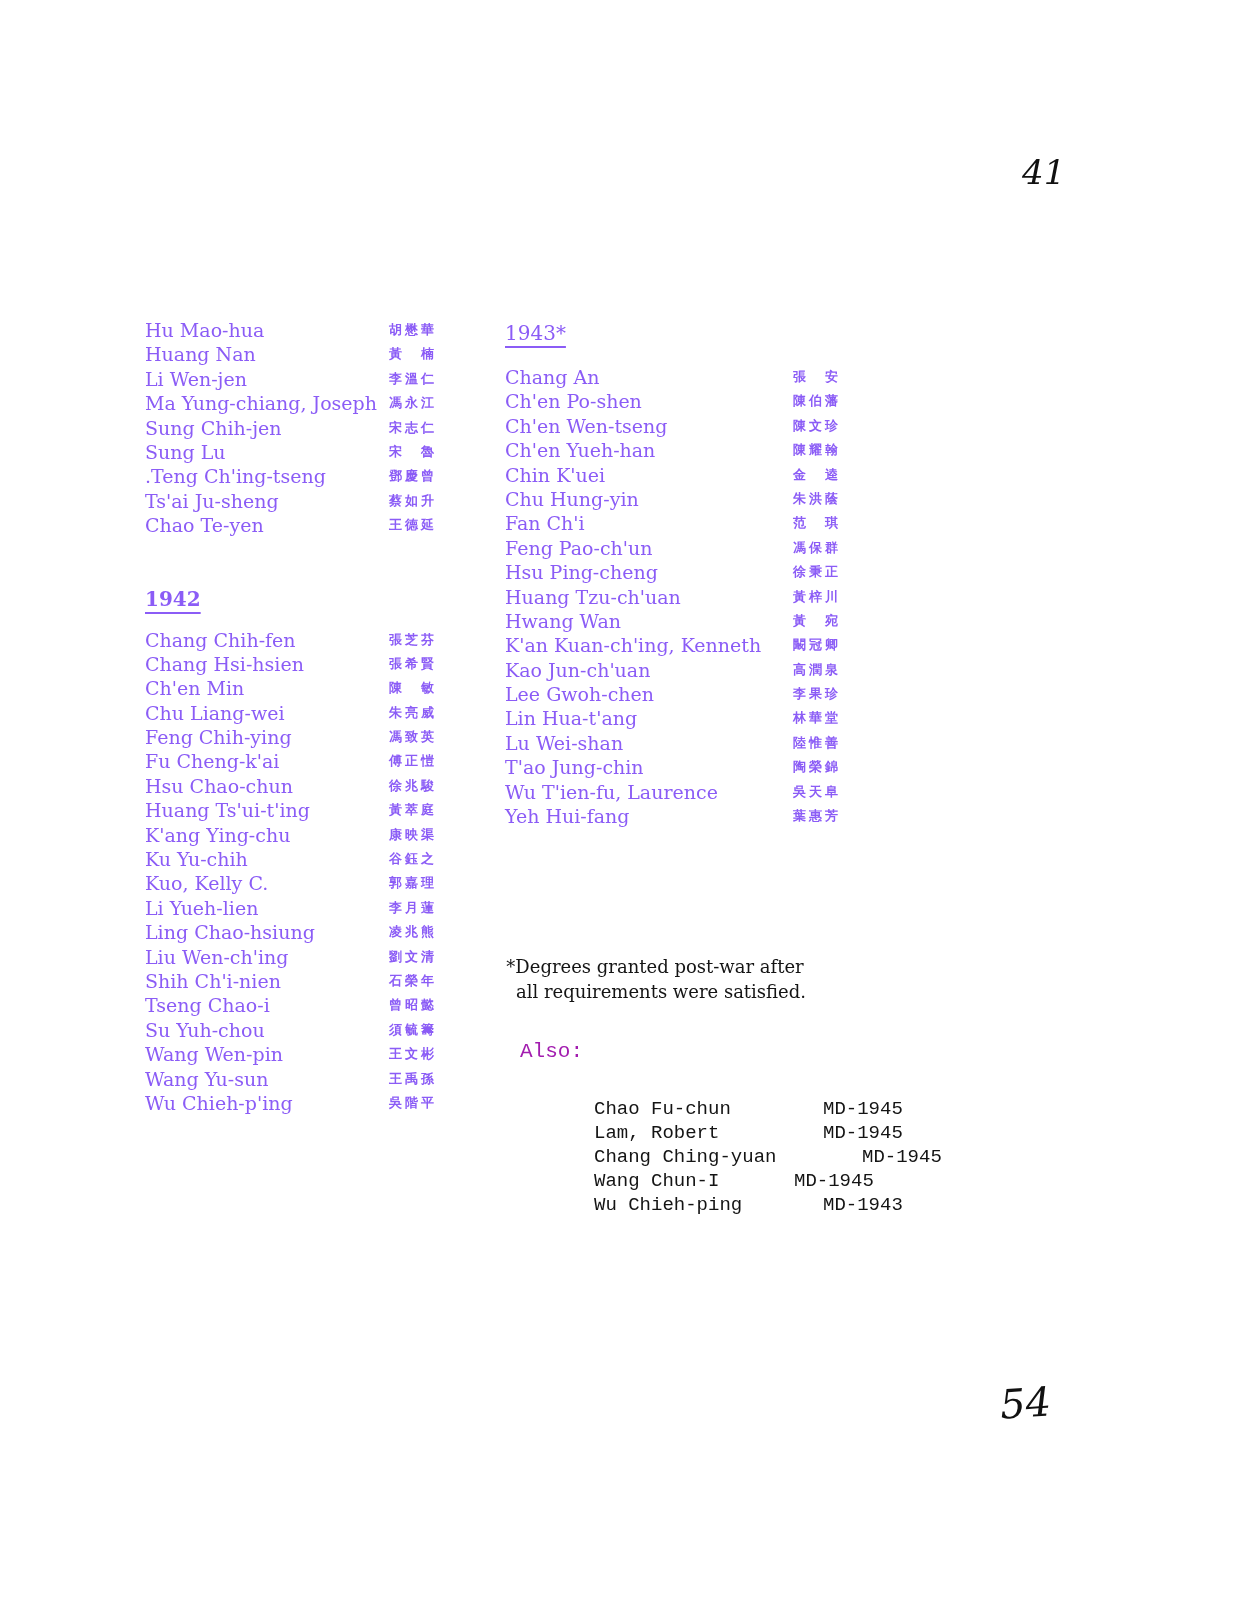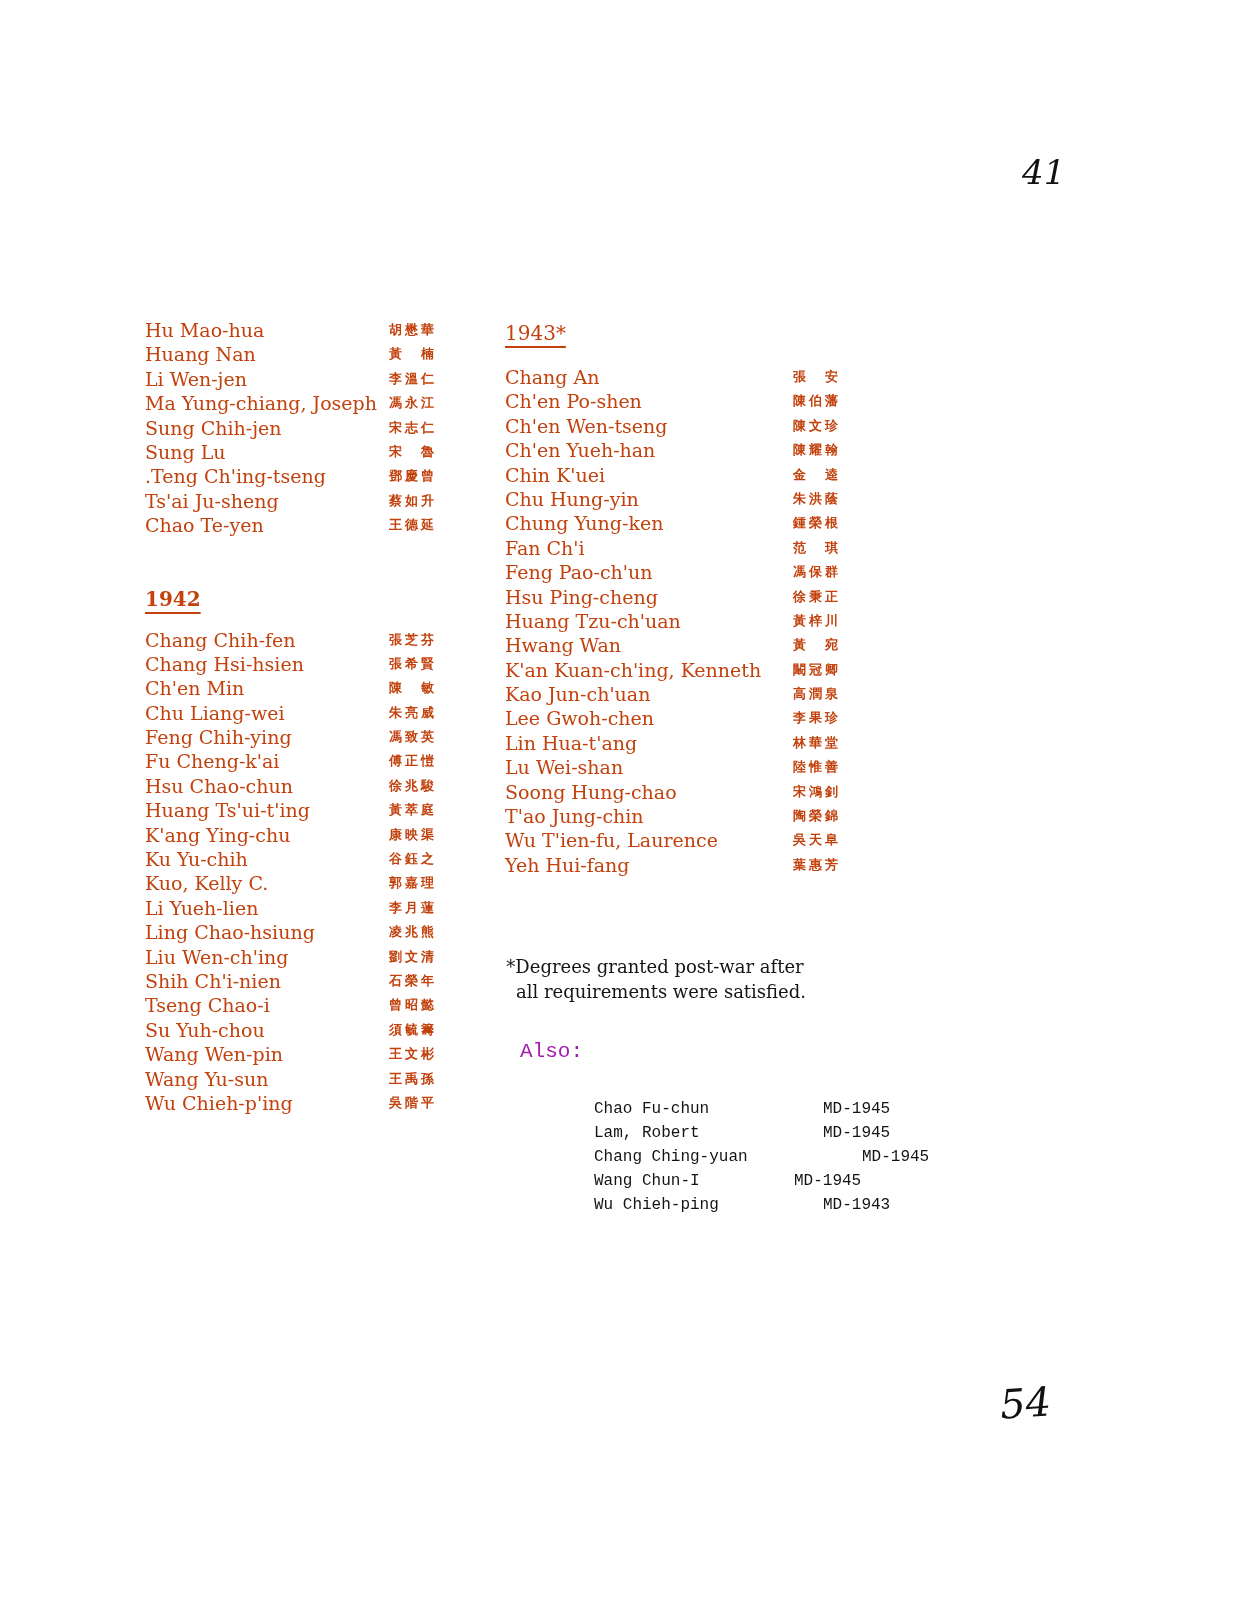--- a/index.html
+++ b/index.html
@@ -2,40 +2,40 @@
 <html><head>
 <meta charset="utf-8">
 <style>
   html, body { margin: 0; padding: 0; background: #ffffff; }
   body { width: 1233px; height: 1600px; position: relative; overflow: hidden; color: #111; }
   .page { position: absolute; left: 0; top: 10px; width: 1233px; height: 1600px; margin-left: 20px; }
   .hand { position: absolute; font-family: "DejaVu Serif", serif; font-style: italic; font-size: 34px; color: #111; }
   .hand.top { left: 1002px; top: 142px; }
   .hand.bottom { left: 980px; top: 1370px; font-size: 40px; transform: rotate(-4deg); }
 
-  .col { position: absolute; font-family: "DejaVu Serif", serif; font-size: 19px; color: #c2410c; }
+  .col { position: absolute; font-family: "DejaVu Serif", serif; font-size: 19px; color: #8b5cf6; }
   .col-left { left: 125px; top: 308px; width: 330px; }
   .col-right { left: 485px; top: 308px; width: 380px; }
 
   .row { display: flex; height: 24.4px; line-height: 24.4px; white-space: nowrap; }
   .row .name { flex: 0 0 auto; }
   .col-left .row .cn { position: absolute; left: 244px; }
   .col-right .row .cn { position: absolute; left: 288px; }
   .row { position: relative; }
   .cn { font-family: "DejaVu Sans", sans-serif; font-size: 13px; letter-spacing: 3px; font-weight: bold; }
 
   .year { font-size: 20px; text-decoration: underline; text-decoration-thickness: 2px; text-underline-offset: 6px; height: 30px; line-height: 30px; font-weight: bold; }
   .spacer-s { height: 26px; }
   .spacer-l { height: 46px; }
 
   .footnote { position: absolute; left: 484px; top: 944px; font-family: "DejaVu Serif", serif; font-size: 18px; line-height: 25px; color: #141414; text-align: center; }
   .footnote .l2 { padding-left: 12px; }
 
   .also-label { position: absolute; left: 500px; top: 1030px; font-family: "Liberation Mono", monospace; font-size: 21px; color: #a21caf; }
-  .also-list { position: absolute; left: 574px; top: 1087px; font-family: "Liberation Mono", monospace; font-size: 16px; color: #141414; }
+  .also-list { position: absolute; left: 574px; top: 1087px; font-family: "Liberation Mono", monospace; font-size: 19px; color: #141414; }
   .also-row { position: relative; height: 24px; line-height: 24px; white-space: pre; }
   .also-row .deg { position: absolute; top: 0; }
 </style>
 </head>
 <body>
 
 <div class="page">
 
   <div class="hand top">41</div>
 
@@ -189,24 +189,20 @@
         </div>
       <div class="row">
           <span class="name">Chin K'uei</span>
           <span class="cn">金　逵</span>
         </div>
       <div class="row">
           <span class="name">Chu Hung-yin</span>
           <span class="cn">朱洪蔭</span>
         </div>
       <div class="row">
-          <span class="name">Chung Yung-ken</span>
-          <span class="cn">鍾榮根</span>
-        </div>
-      <div class="row">
           <span class="name">Fan Ch'i</span>
           <span class="cn">范　琪</span>
         </div>
       <div class="row">
           <span class="name">Feng Pao-ch'un</span>
           <span class="cn">馮保群</span>
         </div>
       <div class="row">
           <span class="name">Hsu Ping-cheng</span>
           <span class="cn">徐秉正</span>
@@ -231,24 +227,20 @@
           <span class="name">Lee Gwoh-chen</span>
           <span class="cn">李果珍</span>
         </div>
       <div class="row">
           <span class="name">Lin Hua-t'ang</span>
           <span class="cn">林華堂</span>
         </div>
       <div class="row">
           <span class="name">Lu Wei-shan</span>
           <span class="cn">陸惟善</span>
-        </div>
-      <div class="row">
-          <span class="name">Soong Hung-chao</span>
-          <span class="cn">宋鴻釗</span>
         </div>
       <div class="row">
           <span class="name">T'ao Jung-chin</span>
           <span class="cn">陶榮錦</span>
         </div>
       <div class="row">
           <span class="name">Wu T'ien-fu, Laurence</span>
           <span class="cn">吳天阜</span>
         </div>
       <div class="row">

